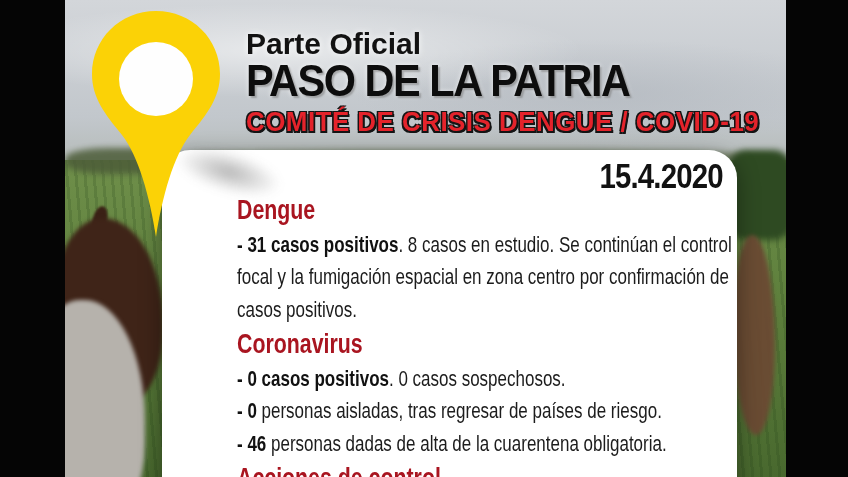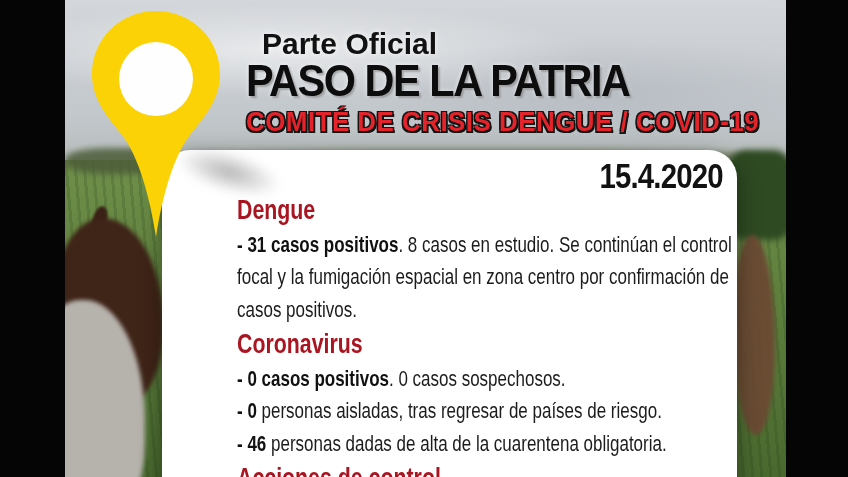--- a/index.html
+++ b/index.html
@@ -48,21 +48,21 @@
   }
   .pin-shadow{
     position:absolute;left:168px;top:148px;width:150px;height:56px;z-index:4;
     background:radial-gradient(50% 50% at 40% 50%,rgba(60,60,60,.38),rgba(60,60,60,0) 72%);
     transform:rotate(16deg);filter:blur(5px);pointer-events:none;
   }
   
   .pin{position:absolute;left:91px;top:11px;width:130px;height:232px;z-index:5;}
   
   .kicker{
-    position:absolute;left:262px;top:27px;z-index:6;
+    position:absolute;left:246px;top:27px;z-index:6;
     font-size:30px;font-weight:700;color:#121212;letter-spacing:0;
     text-shadow:0 0 6px rgba(255,255,255,.9);
   }
   .title{
     position:absolute;left:246px;top:56px;z-index:6;
     font-size:44px;font-weight:700;color:#0d0d0d;letter-spacing:-1.5px;
     transform:scaleX(.94);transform-origin:left top;
     text-shadow:2px 2px 2px rgba(90,90,90,.45),0 0 6px rgba(255,255,255,.7);
   }
   .subtitle{

